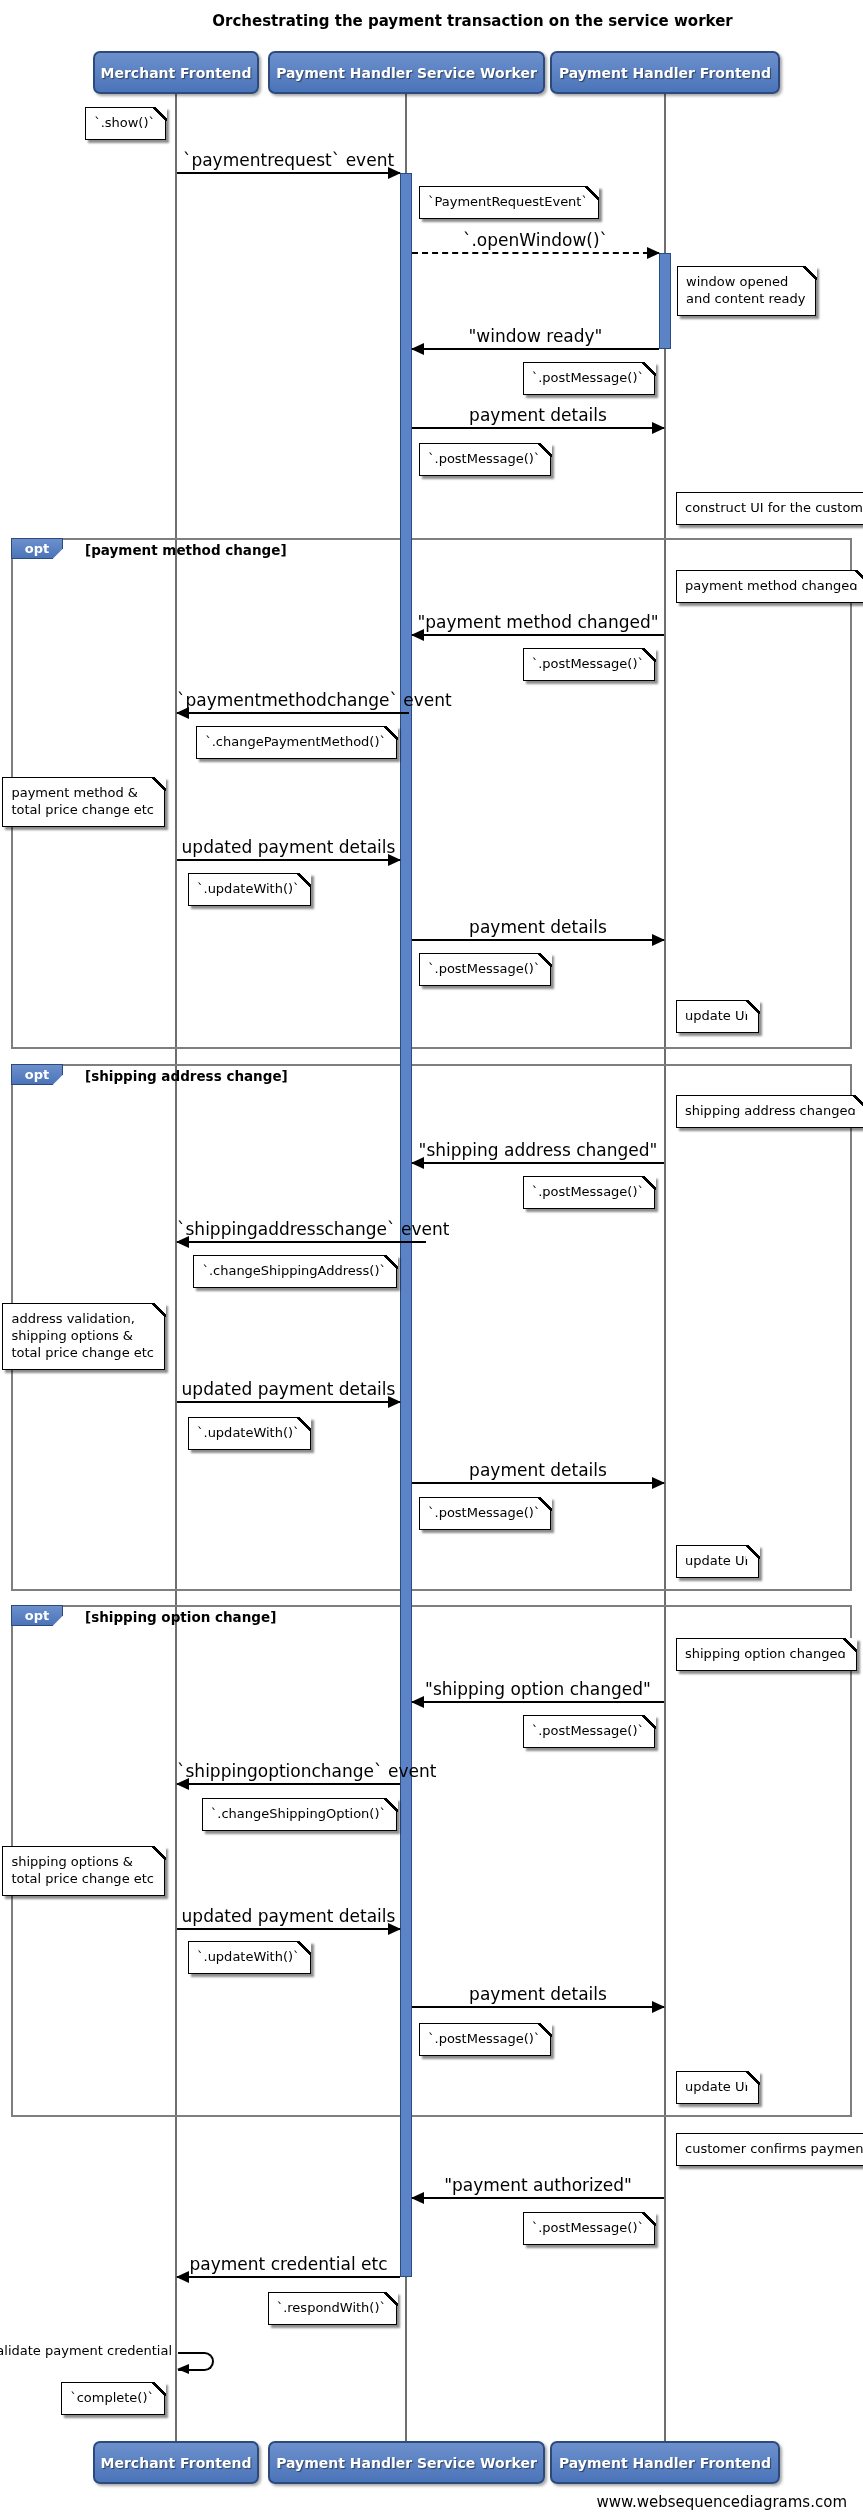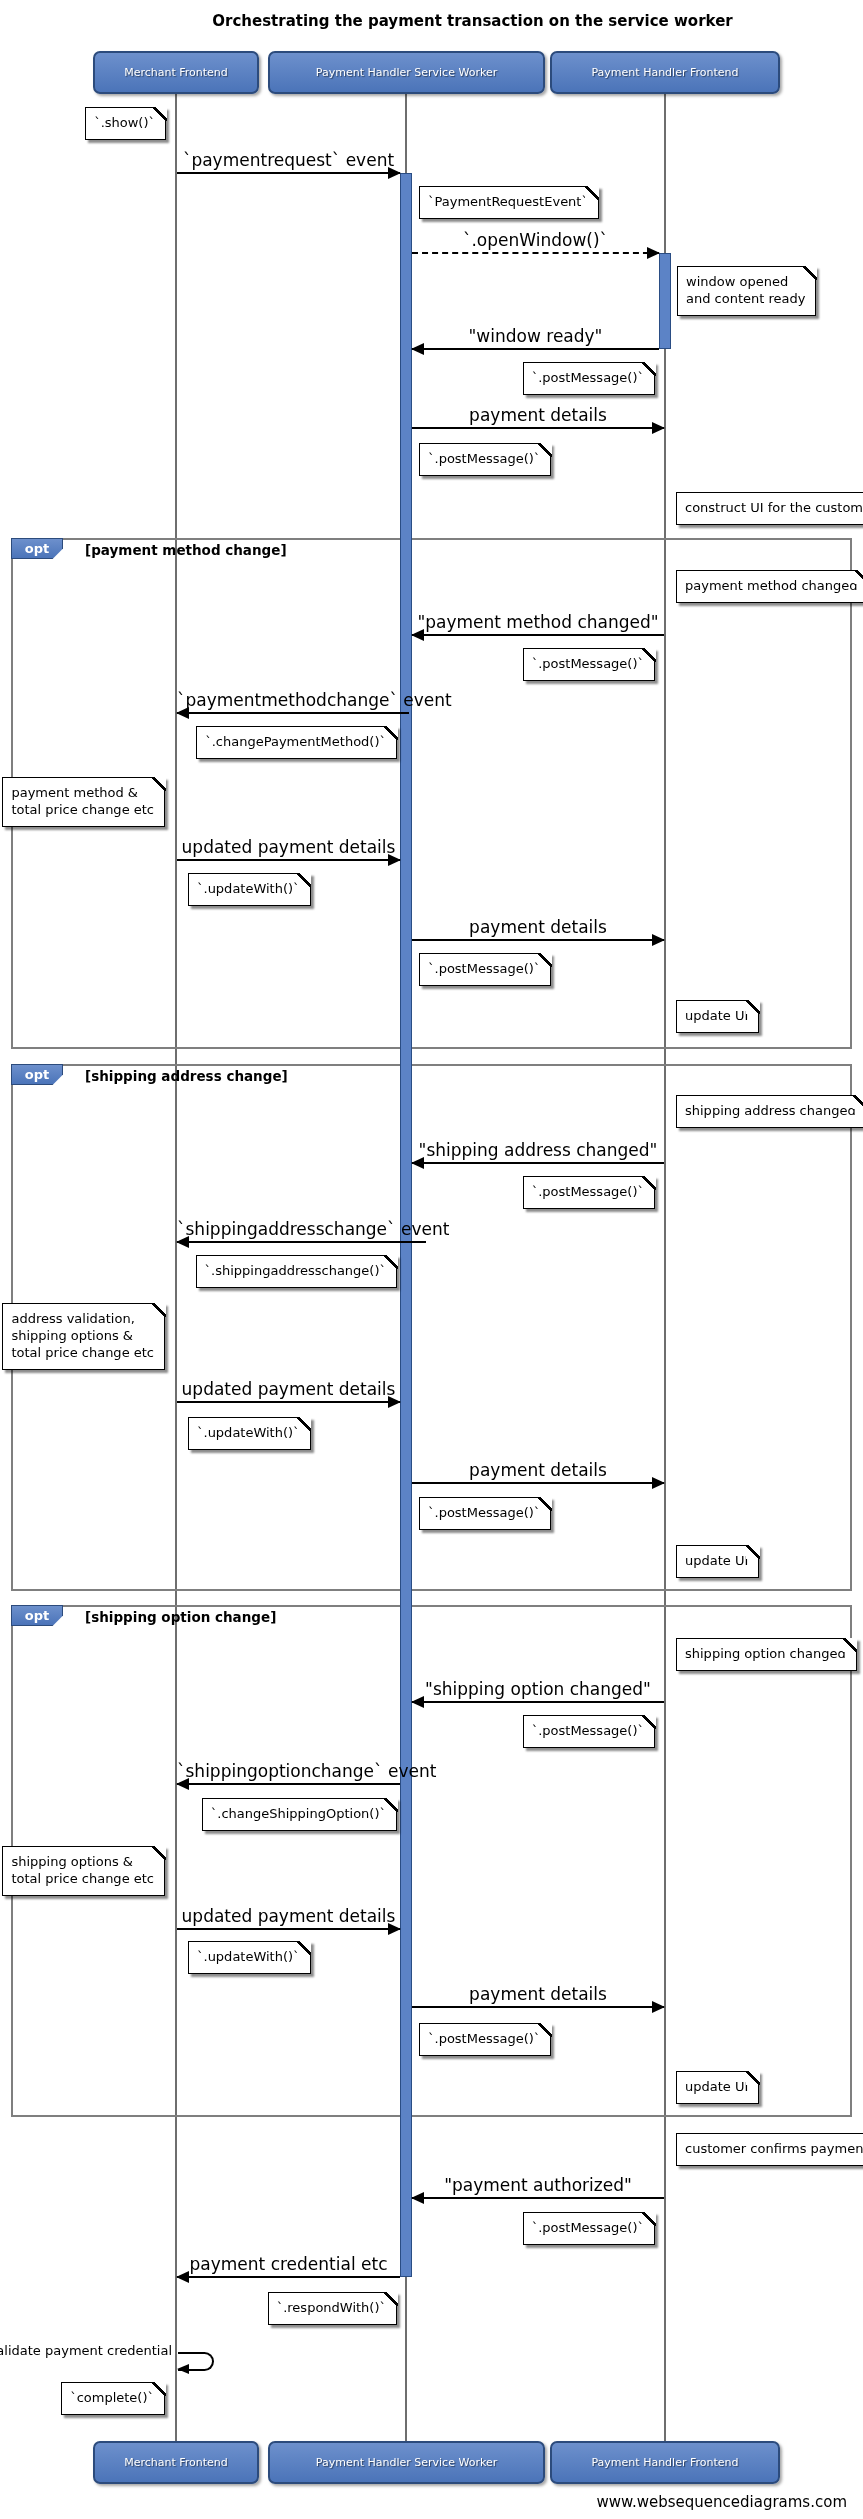--- a/index.html
+++ b/index.html
@@ -7,21 +7,21 @@
     position:relative;width:863px;height:2519px;background:#fff;
     font-family:"DejaVu Sans","Liberation Sans",sans-serif;color:#000;overflow:hidden;
   }
   .title{position:absolute;top:12px;left:0;width:100%;text-align:center;
     font-size:15px;font-weight:bold;margin-left:41px;}
   .lifeline{position:absolute;top:94px;height:2347px;width:2px;background:#6e6e6e;z-index:1;}
   .participant{
     position:absolute;height:43px;box-sizing:border-box;
     background:linear-gradient(#6d90cc,#4b74b9);
     border:2px solid #2c4b7c;border-radius:7px;
-    color:#fff;font-weight:normal;font-size:11px;
+    color:#fff;font-weight:bold;font-size:14px;
     display:flex;align-items:center;justify-content:center;white-space:nowrap;
     text-shadow:1px 1px 1px rgba(0,0,0,0.5);
     box-shadow:2px 2px 3px rgba(0,0,0,0.35);z-index:6;text-align:center;
   }
   .frame{position:absolute;left:11px;width:841px;box-sizing:border-box;
     border:2px solid #7f7f7f;z-index:2;padding-left:32px;}
   .frame-tab{
     position:absolute;top:-2px;left:-2px;width:52px;height:21px;
     background:linear-gradient(#6d90cc,#4b74b9);
     color:#fff;font-weight:bold;font-size:13px;
@@ -192,21 +192,21 @@
   <div class="note" style="right:208px;top:648px">`.postMessage()`</div>
   <div class="note" style="right:466px;top:726px">`.changePaymentMethod()`</div>
   <div class="note multi" style="right:698px;top:777px">payment method &amp;
 total price change etc</div>
   <div class="note" style="left:188px;top:873px">`.updateWith()`</div>
   <div class="note" style="left:419px;top:953px">`.postMessage()`</div>
   <div class="note" style="left:676px;top:1000px">update UI</div>
 
   <div class="note" style="left:676px;top:1095px">shipping address changed</div>
   <div class="note" style="right:208px;top:1176px">`.postMessage()`</div>
-  <div class="note" style="right:466px;top:1255px">`.shippingaddresschange()`</div>
+  <div class="note" style="right:466px;top:1255px">`.changeShippingAddress()`</div>
   <div class="note multi" style="right:698px;top:1303px">address validation,
 shipping options &amp;
 total price change etc</div>
   <div class="note" style="left:188px;top:1417px">`.updateWith()`</div>
   <div class="note" style="left:419px;top:1497px">`.postMessage()`</div>
   <div class="note" style="left:676px;top:1545px">update UI</div>
 
   <div class="note" style="left:676px;top:1638px">shipping option changed</div>
   <div class="note" style="right:208px;top:1715px">`.postMessage()`</div>
   <div class="note" style="right:466px;top:1798px">`.changeShippingOption()`</div>

